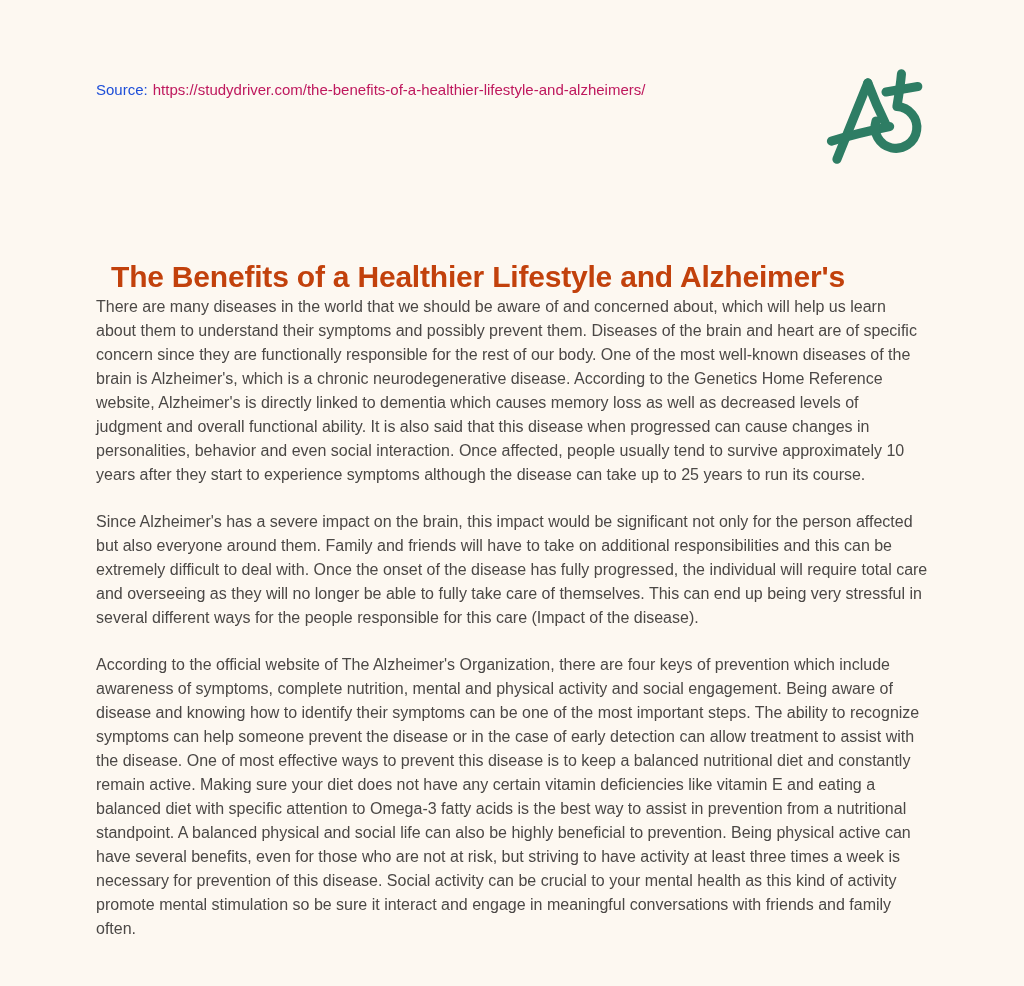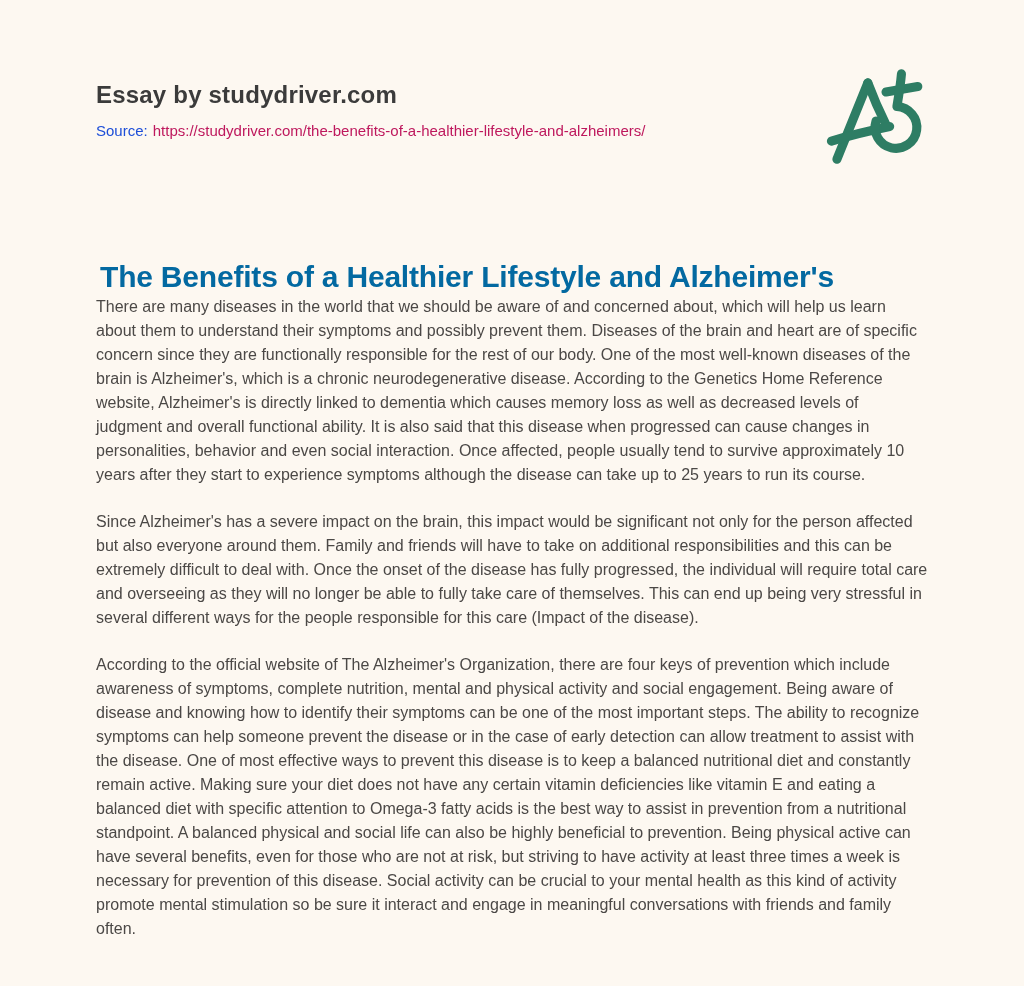--- a/index.html
+++ b/index.html
@@ -50,46 +50,45 @@
     width: 100px;
     height: 98px;
     margin-right: 2px;
   }
   .logo svg {
     display: block;
     width: 100%;
     height: 100%;
   }
   .essay-title {
-    margin: 93px 0 0 4px;
+    margin: 93px 0 0 15px;
     font-size: 30px;
     line-height: 36px;
     font-weight: 700;
-    color: #0369a1;
+    color: #c2410c;
     letter-spacing: -0.2px;
   }
   .essay-body p {
     margin: 0 0 23px 0;
     font-size: 16px;
     line-height: 24px;
     color: #4B4846;
     max-width: 832px;
   }
   .essay-body p:first-child {
     margin-top: 0;
   }
 </style>
 </head>
 <body>
 
 <div class="page">
 
   <header class="header">
     <div class="header-left">
-      <h1>Essay by studydriver.com</h1>
       <div class="source">
         <span class="source-label">Source:</span><a class="source-link" href="#">https://studydriver.com/the-benefits-of-a-healthier-lifestyle-and-alzheimers/</a>
       </div>
     </div>
 
     <div class="logo">
       <svg viewBox="0 0 110 105" xmlns="http://www.w3.org/2000/svg" fill="none" stroke="#2E7D64" stroke-width="10" stroke-linecap="round" stroke-linejoin="round">
 
         <path d="M 12 99 L 46 15"></path>
 

